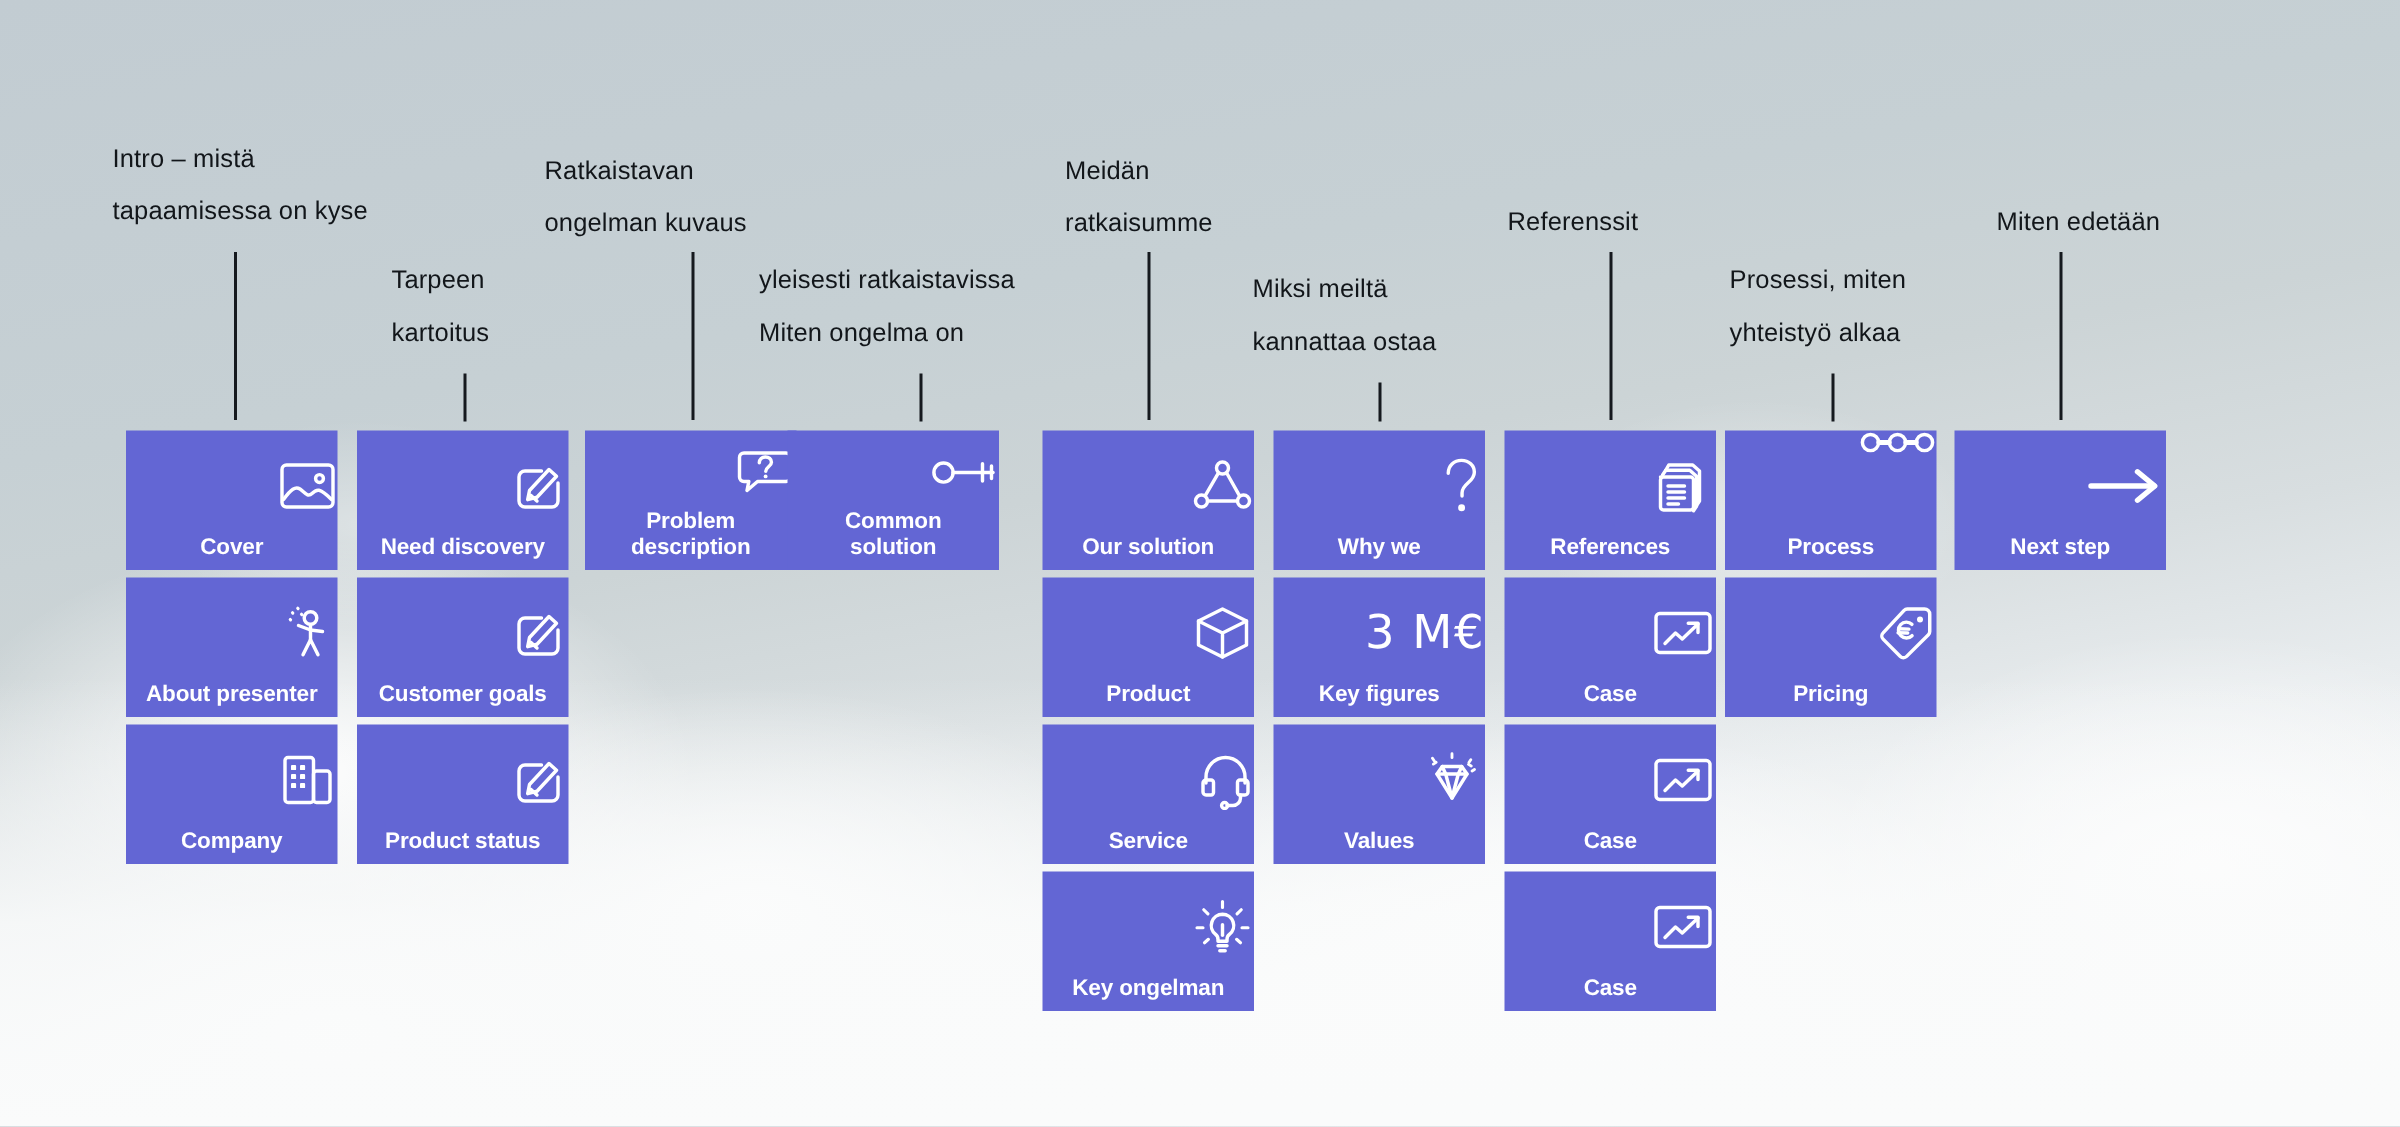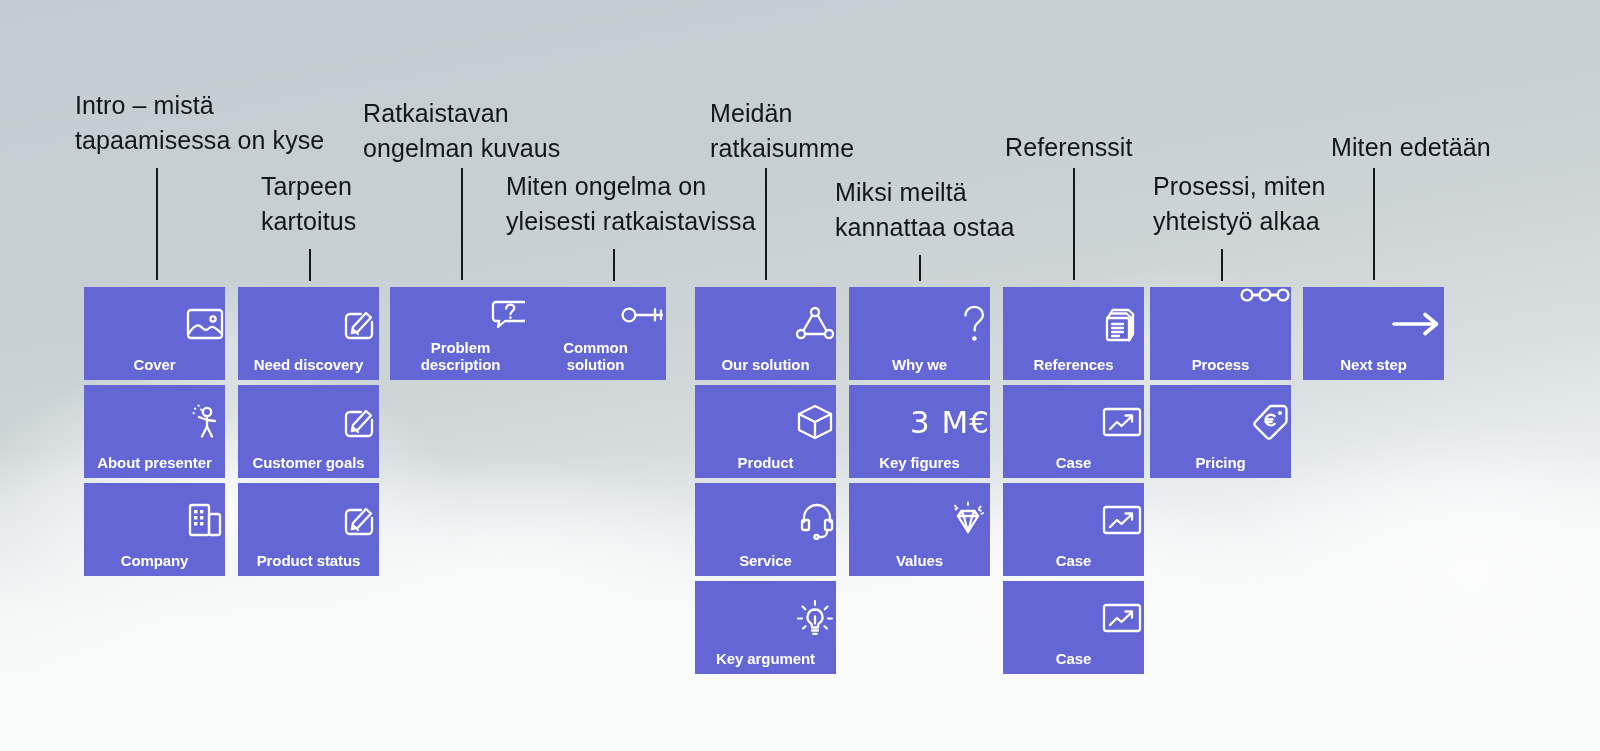--- a/index.html
+++ b/index.html
@@ -38,21 +38,21 @@
   .haze {
     position: absolute; left: 0; right: 0; bottom: 0; height: 300px;
     background: linear-gradient(to bottom, rgba(250,251,251,0) 0%, rgba(250,251,251,0.85) 55%, rgba(250,251,251,1) 100%);
   }
 
   
   #annotations { position: absolute; inset: 0; z-index: 2; }
   .callout { position: absolute; }
   .callout-text {
     position: absolute;
-    font-size: 25px;
+    font-size: 17px;
     line-height: 35px;
     color: #12161a;
     white-space: nowrap;
     letter-spacing: 0.1px;
   }
   .callout-line {
     position: absolute;
     width: 2px;
     background: #15191e;
   }
@@ -132,22 +132,22 @@
     </div>
     <div class="callout">
       <div class="callout-text" style="left: 363px; top: 96px;">
         <div>Ratkaistavan</div>
         <div>ongelman kuvaus</div>
       </div>
       <div class="callout-line" style="left: 461px; top: 168px; height: 112px; background: rgb(21, 25, 30);"></div>
     </div>
     <div class="callout">
       <div class="callout-text" style="left: 506px; top: 169px;">
+        <div>yleisesti ratkaistavissa</div>
         <div>Miten ongelma on</div>
-        <div>yleisesti ratkaistavissa</div>
       </div>
       <div class="callout-line" style="left: 613px; top: 249px; height: 32px; background: rgb(21, 25, 30);"></div>
     </div>
     <div class="callout">
       <div class="callout-text" style="left: 710px; top: 96px;">
         <div>Meidän</div>
         <div>ratkaisumme</div>
       </div>
       <div class="callout-line" style="left: 765px; top: 168px; height: 112px; background: rgb(21, 25, 30);"></div>
     </div>
@@ -317,21 +317,21 @@
         <div class="card-icon">
           <svg width="42" height="42" viewBox="0 0 42 42">
             <path d="M21 12.5a7.5 7.5 0 0 0-4.6 13.4c1 .8 1.6 2 1.6 3.3v1.3h6v-1.3c0-1.3.6-2.5 1.6-3.3A7.5 7.5 0 0 0 21 12.5z" stroke="#ffffff" fill="none" stroke-width="2.3" stroke-linecap="round" stroke-linejoin="round"></path>
             <path d="M18 33.5h6M19.2 36.8h3.6" stroke="#ffffff" fill="none" stroke-width="2.3" stroke-linecap="round" stroke-linejoin="round"></path>
             <path d="M21 19.5v7" stroke="#ffffff" fill="none" stroke-width="2.3" stroke-linecap="round" stroke-linejoin="round"></path>
             <g stroke="#fff" stroke-width="2.1" stroke-linecap="round">
               <path d="M21 4v4M8.5 9.5l2.8 2.8M33.5 9.5l-2.8 2.8M4 21.5h4M34 21.5h4M9 31.5l2.6-2.3M33 31.5l-2.6-2.3"></path>
             </g>
           </svg>
         </div>
-        <div class="card-label">Key argument</div>
+        <div class="card-label">Key ongelman</div>
       </div>
     </div>
     <div>
       <div class="card" style="left: 849px; top: 287px; width: 141px; height: 93px; background: rgb(99, 102, 212);">
         <div class="card-icon">
           <svg width="32" height="42" viewBox="0 0 32 42">
             <path d="M7.5 12.5c0-5 3.8-8.6 8.8-8.6s8.6 3.4 8.6 7.9c0 6.8-8.2 7.2-8.2 13.8v2" stroke="#ffffff" fill="none" stroke-width="2.3" stroke-linecap="round" stroke-linejoin="round"></path>
             <circle cx="16.4" cy="35.5" r="2.3" fill="#fff"></circle>
           </svg>
         </div>

